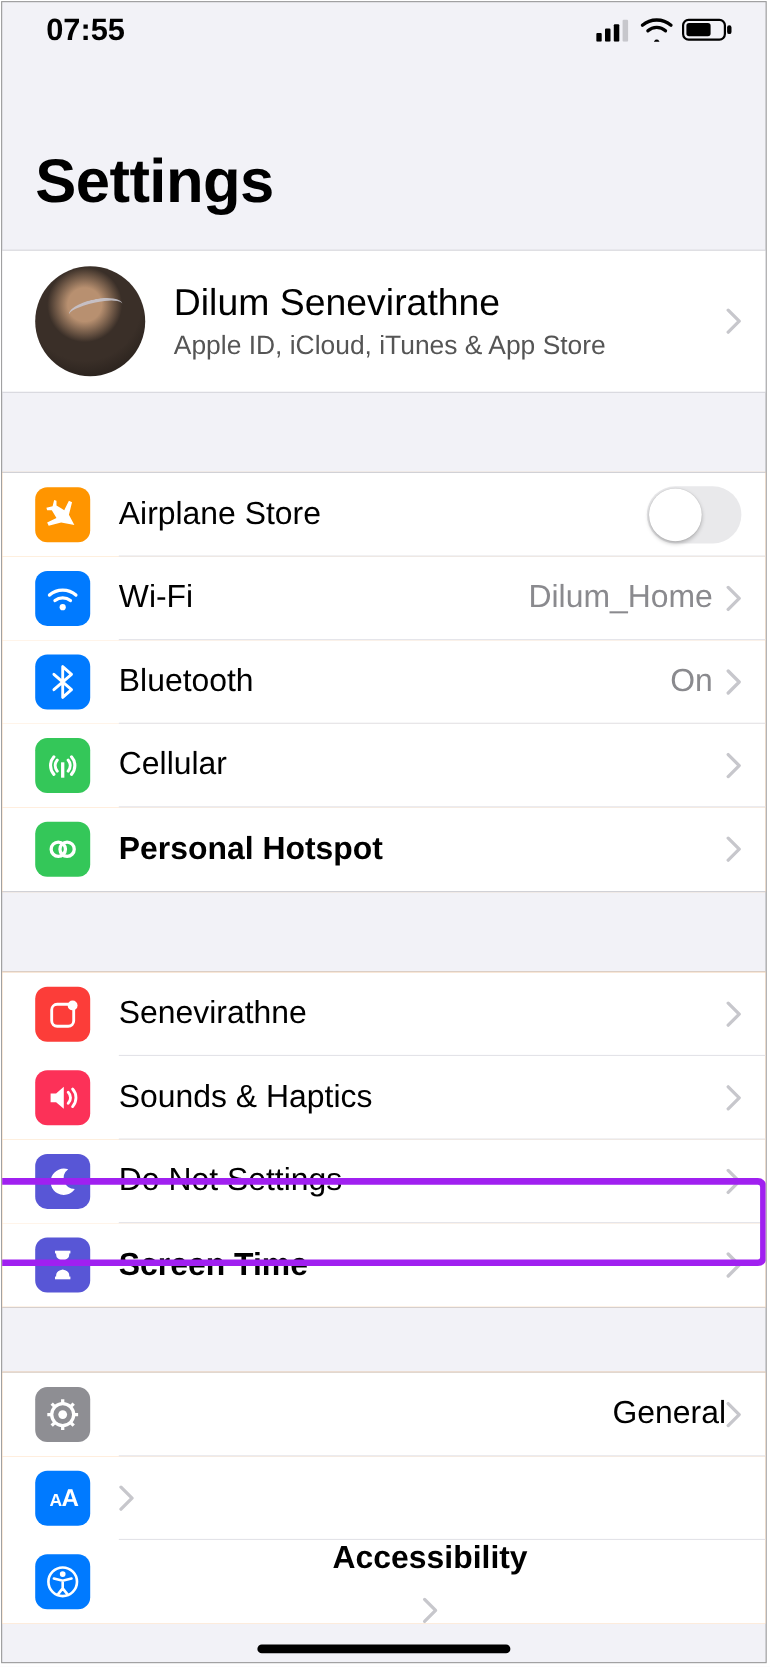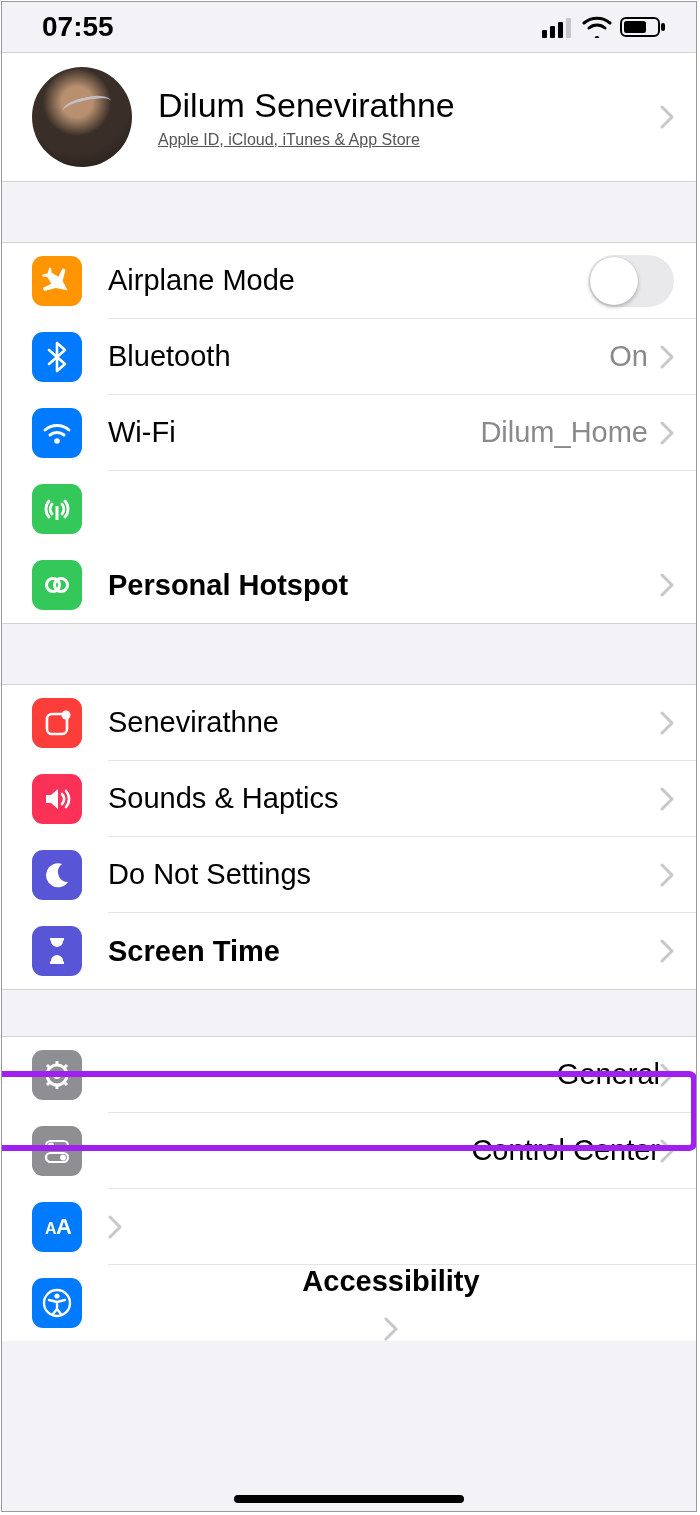--- a/index.html
+++ b/index.html
@@ -35,20 +35,21 @@
 
   
   .title-wrap { padding: 80px 30px 18px; }
   .page-title { font-size: 56px; font-weight: 700; letter-spacing: -0.5px; }
 
   
   .group {
     background: #fdba74;
     border-top: 1px solid #d1d1d6;
     border-bottom: 1px solid #d1d1d6;
+    margin-top: 12px;
   }
   .gap { height: 60px; }
   .gap-small { height: 46px; }
 
   
   .profile-row {
     display: flex;
     align-items: center;
     padding: 14px 22px 14px 30px;
     background: #fff;
@@ -62,21 +63,21 @@
   }
   .avatar::after{
     content:"";
     position:absolute; left:30px; top:30px; width:50px; height:16px;
     border-top:3px solid rgba(200,200,210,.85);
     border-radius:50%;
     transform:rotate(-12deg);
   }
   .profile-text { flex: 1; padding-left: 26px; }
   .profile-name { font-size: 34px; font-weight: 400; }
-  .profile-sub  { font-size: 16px; color: #555; margin-top: 6px; text-decoration: underline; }
+  .profile-sub  { font-size: 24px; color: #555; margin-top: 6px; }
 
   
   .row {
     display: flex;
     align-items: center;
     min-height: 76px;
     padding-left: 30px;
     background: #fff;
   }
   .row .icon-box {
@@ -156,20 +157,23 @@
       <span>
         <svg width="46" height="22" viewBox="0 0 46 22">
           <rect x="1" y="2" width="38" height="18" rx="5" fill="none" stroke="#000" stroke-width="2"></rect>
           <rect x="4" y="5" width="22" height="12" rx="2.5" fill="#000"></rect>
           <rect x="41" y="7" width="4" height="8" rx="2" fill="#000"></rect>
         </svg>
       </span>
     </div>
   </div>
 
+  <div class="title-wrap">
+    <h1 class="page-title">Settings</h1>
+  </div>
 
   <div class="group">
     <div class="profile-row">
       <div class="avatar"></div>
       <div class="profile-text">
         <div class="profile-name">Dilum Senevirathne</div>
         <div class="profile-sub">Apple ID, iCloud, iTunes &amp; App Store</div>
       </div>
       <span class="chevron">
         <svg viewBox="0 0 14 24">
@@ -183,76 +187,84 @@
 
   <div class="group">
 
     <div class="row">
       <div class="icon-box" style="background:#ff9500">
         <svg viewBox="0 0 34 34">
             <path fill="#fff" d="M30 17 L20 14 L14 4 L11 5 L14 14 L6 16 L3 13 L1 14 L4 19 L1 24 L3 25 L6 22 L14 24 L11 33 L14 34 L20 24 Z" transform="rotate(45 17 17) translate(1 -1)"></path>
           </svg>
       </div>
       <div class="cell">
-        <span class="label">Airplane Mode</span>
+        <span class="label">Airplane Store</span>
         <div class="toggle">
             <div class="knob"></div>
           </div>
-      </div>
-    </div>
-
-    <div class="row">
-      <div class="icon-box" style="background:#007aff">
-        <svg viewBox="0 0 34 34">
-            <path d="M17 3 L25 10 L17 17 L25 24 L17 31 V3 M9 10 L25 24 M9 24 L25 10" stroke="#fff" stroke-width="2.6" fill="none" stroke-linejoin="round" stroke-linecap="round"></path>
-          </svg>
-      </div>
-      <div class="cell">
-        <span class="label">Bluetooth</span>
-        <span class="detail">On</span>
-        <span class="chevron">
-            <svg viewBox="0 0 14 24">
-              <path d="M2 2 L12 12 L2 22" stroke="currentColor" stroke-width="3" fill="none" stroke-linecap="round" stroke-linejoin="round"></path>
-            </svg>
-          </span>
       </div>
     </div>
 
     <div class="row">
       <div class="icon-box" style="background:#007aff">
         <svg viewBox="0 0 34 34">
             <g stroke="#fff" stroke-width="3" fill="none" stroke-linecap="round">
               <path d="M5 14a18 18 0 0 1 24 0"></path>
               <path d="M10 19a11 11 0 0 1 14 0"></path>
             </g>
             <circle cx="17" cy="25" r="2.8" fill="#fff"></circle>
           </svg>
       </div>
       <div class="cell">
         <span class="label">Wi-Fi</span>
         <span class="detail">Dilum_Home</span>
+        <span class="chevron">
+            <svg viewBox="0 0 14 24">
+              <path d="M2 2 L12 12 L2 22" stroke="currentColor" stroke-width="3" fill="none" stroke-linecap="round" stroke-linejoin="round"></path>
+            </svg>
+          </span>
+      </div>
+    </div>
+
+    <div class="row">
+      <div class="icon-box" style="background:#007aff">
+        <svg viewBox="0 0 34 34">
+            <path d="M17 3 L25 10 L17 17 L25 24 L17 31 V3 M9 10 L25 24 M9 24 L25 10" stroke="#fff" stroke-width="2.6" fill="none" stroke-linejoin="round" stroke-linecap="round"></path>
+          </svg>
+      </div>
+      <div class="cell">
+        <span class="label">Bluetooth</span>
+        <span class="detail">On</span>
         <span class="chevron">
             <svg viewBox="0 0 14 24">
               <path d="M2 2 L12 12 L2 22" stroke="currentColor" stroke-width="3" fill="none" stroke-linecap="round" stroke-linejoin="round"></path>
             </svg>
           </span>
       </div>
     </div>
 
     <div class="row">
       <div class="icon-box" style="background:#34c759">
         <svg viewBox="0 0 34 34">
             <g stroke="#fff" stroke-width="2.8" fill="none" stroke-linecap="round">
               <path d="M9 9a12 12 0 0 0 0 16"></path>
               <path d="M25 9a12 12 0 0 1 0 16"></path>
               <path d="M12 12a8 8 0 0 0 0 10"></path>
               <path d="M22 12a8 8 0 0 1 0 10"></path>
             </g>
             <rect x="15.5" y="14" width="3" height="14" fill="#fff"></rect>
           </svg>
+      </div>
+      <div class="cell">
+        <span class="label">Cellular</span>
+        <span class="chevron">
+            <svg viewBox="0 0 14 24">
+              <path d="M2 2 L12 12 L2 22" stroke="currentColor" stroke-width="3" fill="none" stroke-linecap="round" stroke-linejoin="round"></path>
+            </svg>
+          </span>
       </div>
     </div>
 
     <div class="row">
       <div class="icon-box" style="background:#34c759">
         <svg viewBox="0 0 34 34">
             <circle cx="13" cy="17" r="6.5" stroke="#fff" stroke-width="3" fill="none"></circle>
             <circle cx="21" cy="17" r="6.5" stroke="#fff" stroke-width="3" fill="none"></circle>
           </svg>
       </div>
@@ -366,38 +378,20 @@
       <div class="cell">
         <span class="label">General</span>
         <span class="chevron">
             <svg viewBox="0 0 14 24">
               <path d="M2 2 L12 12 L2 22" stroke="currentColor" stroke-width="3" fill="none" stroke-linecap="round" stroke-linejoin="round"></path>
             </svg>
           </span>
       </div>
     </div>
 
-    <div class="row">
-      <div class="icon-box" style="background:#8e8e93">
-        <svg viewBox="0 0 34 34">
-            <rect x="6" y="7" width="22" height="9" rx="4.5" stroke="#fff" stroke-width="2.2" fill="none"></rect>
-            <circle cx="11" cy="11.5" r="3" fill="#fff"></circle>
-            <rect x="6" y="19" width="22" height="9" rx="4.5" stroke="#fff" stroke-width="2.2" fill="none"></rect>
-            <circle cx="23" cy="23.5" r="3" fill="#fff"></circle>
-          </svg>
-      </div>
-      <div class="cell">
-        <span class="label">Control Center</span>
-        <span class="chevron">
-            <svg viewBox="0 0 14 24">
-              <path d="M2 2 L12 12 L2 22" stroke="currentColor" stroke-width="3" fill="none" stroke-linecap="round" stroke-linejoin="round"></path>
-            </svg>
-          </span>
-      </div>
-    </div>
 
     <div class="row">
       <div class="icon-box" style="background:#007aff">
         <svg viewBox="0 0 34 34">
             <text x="5" y="24" font-size="16" font-weight="600" fill="#fff" font-family="Helvetica">A</text>
             <text x="16" y="24" font-size="22" font-weight="600" fill="#fff" font-family="Helvetica">A</text>
           </svg>
       </div>
       <div class="cell">
         <span class="chevron">

